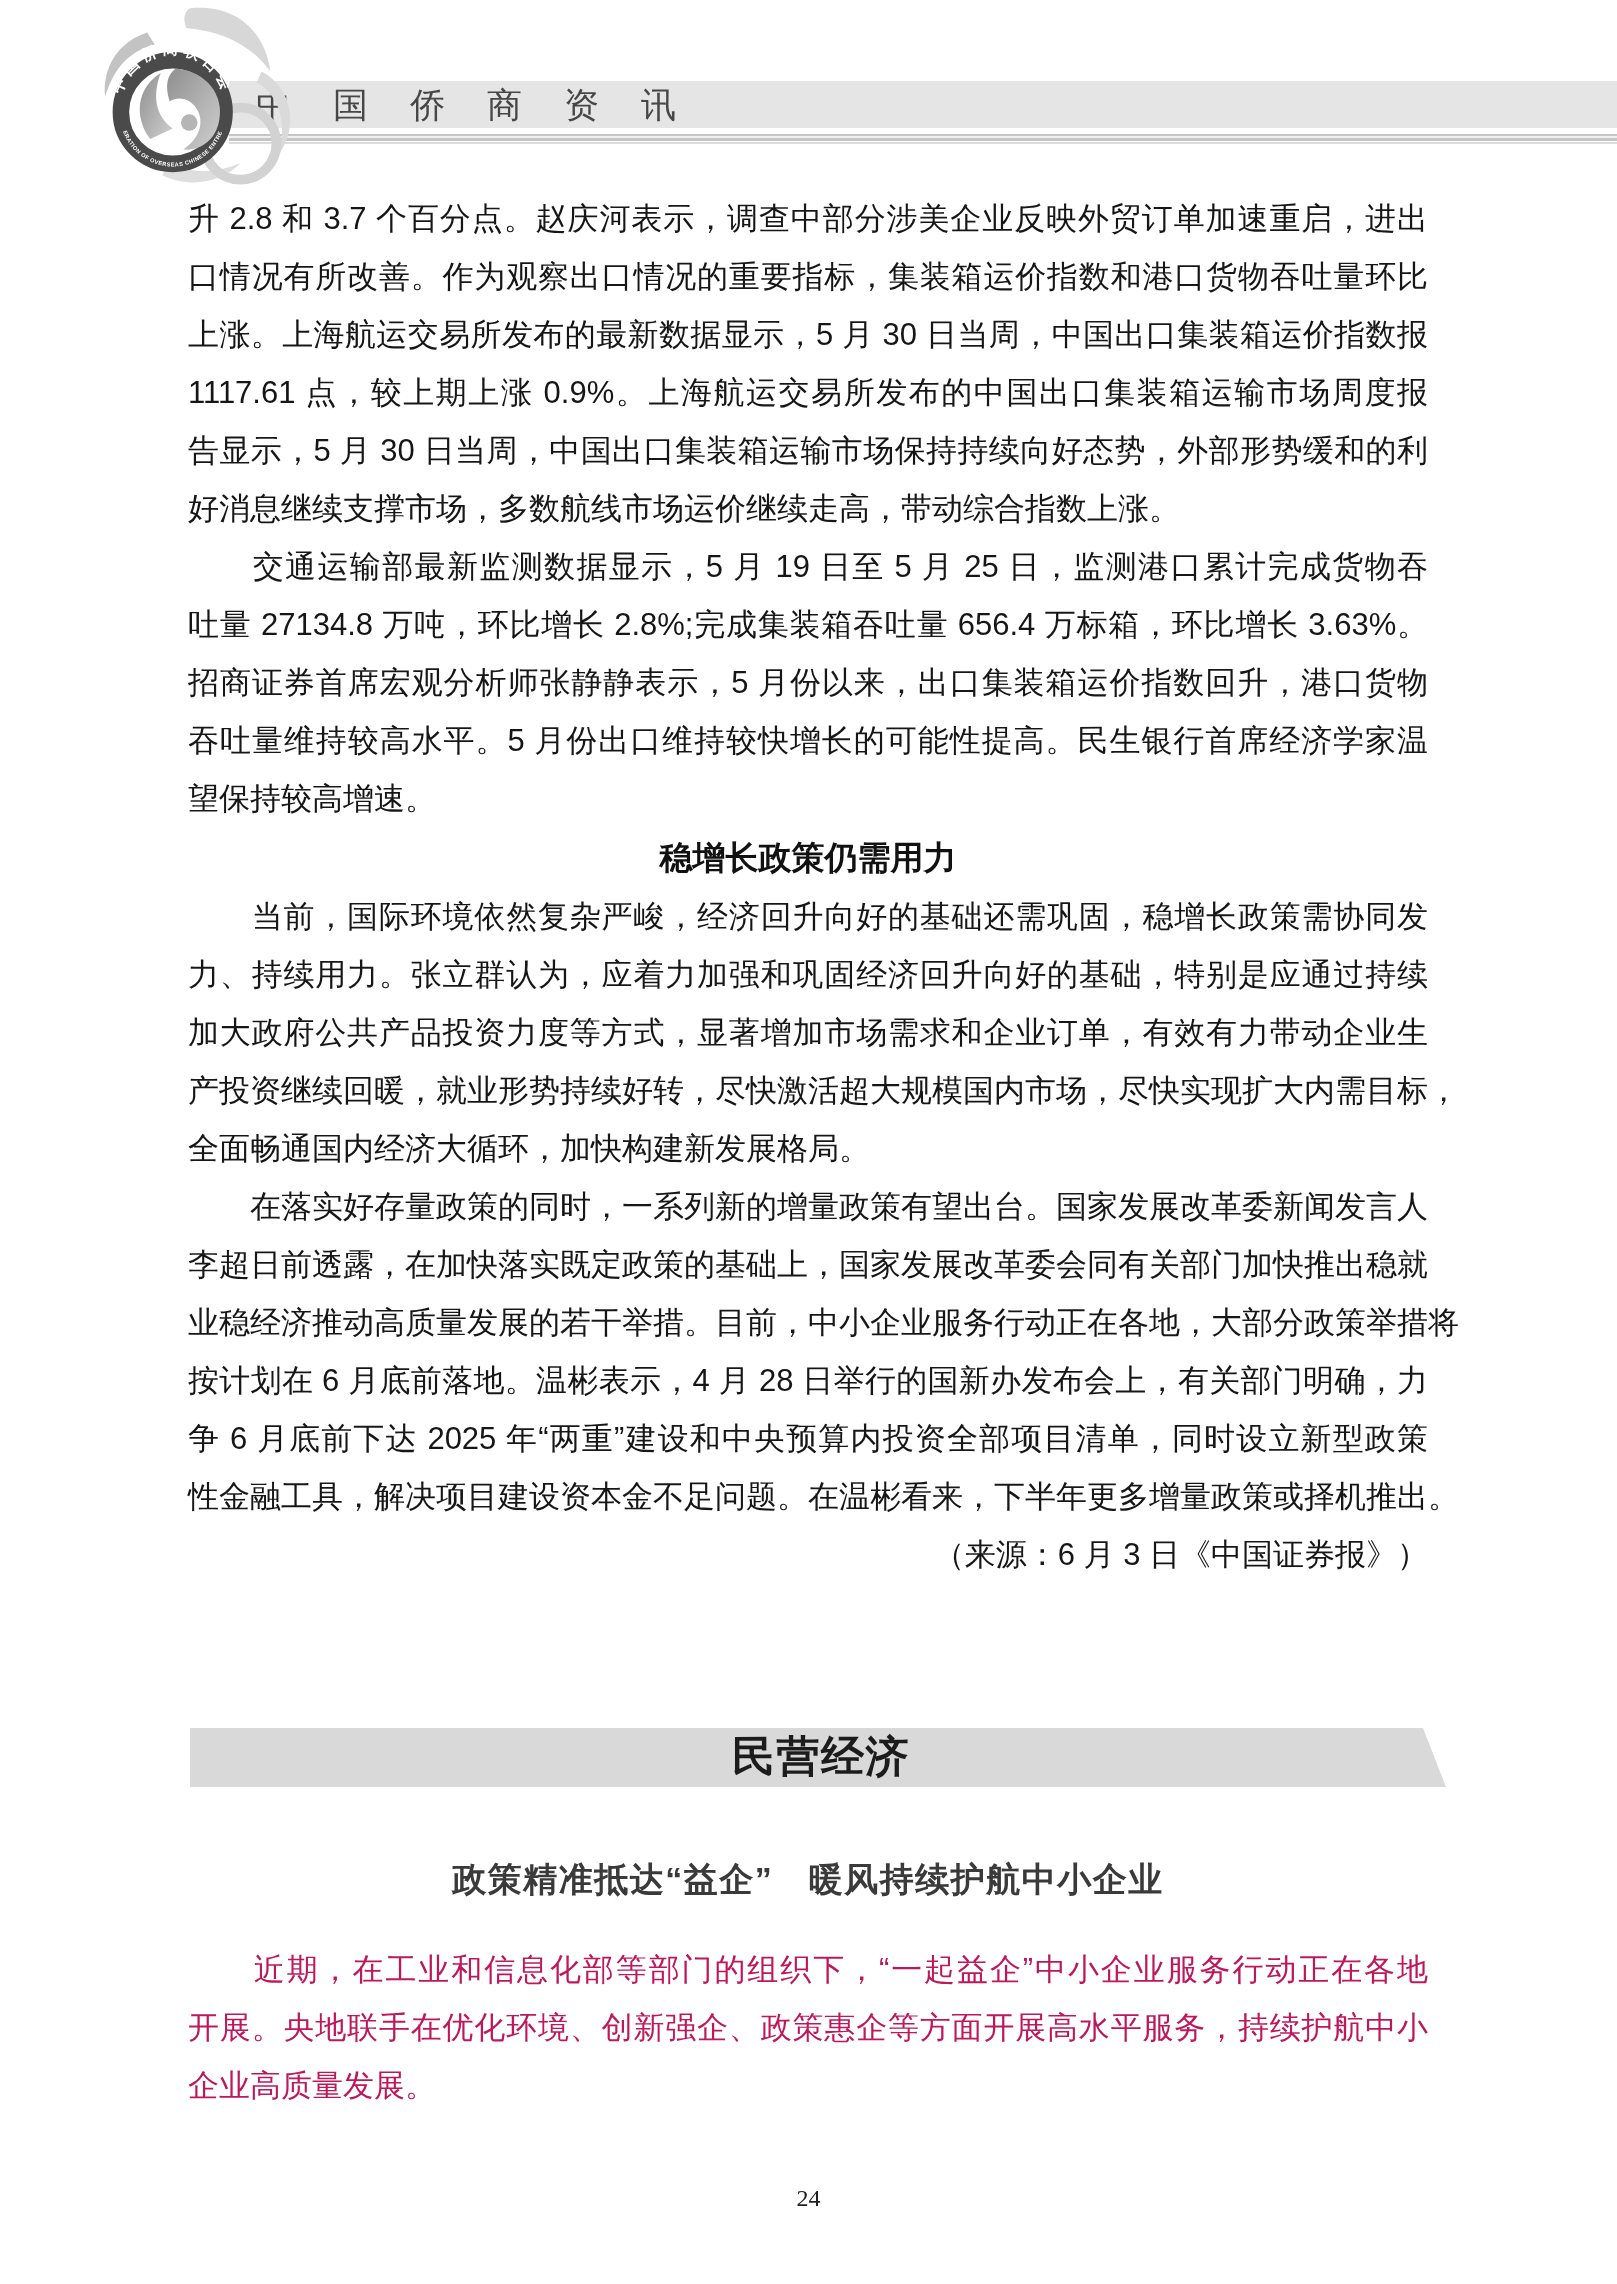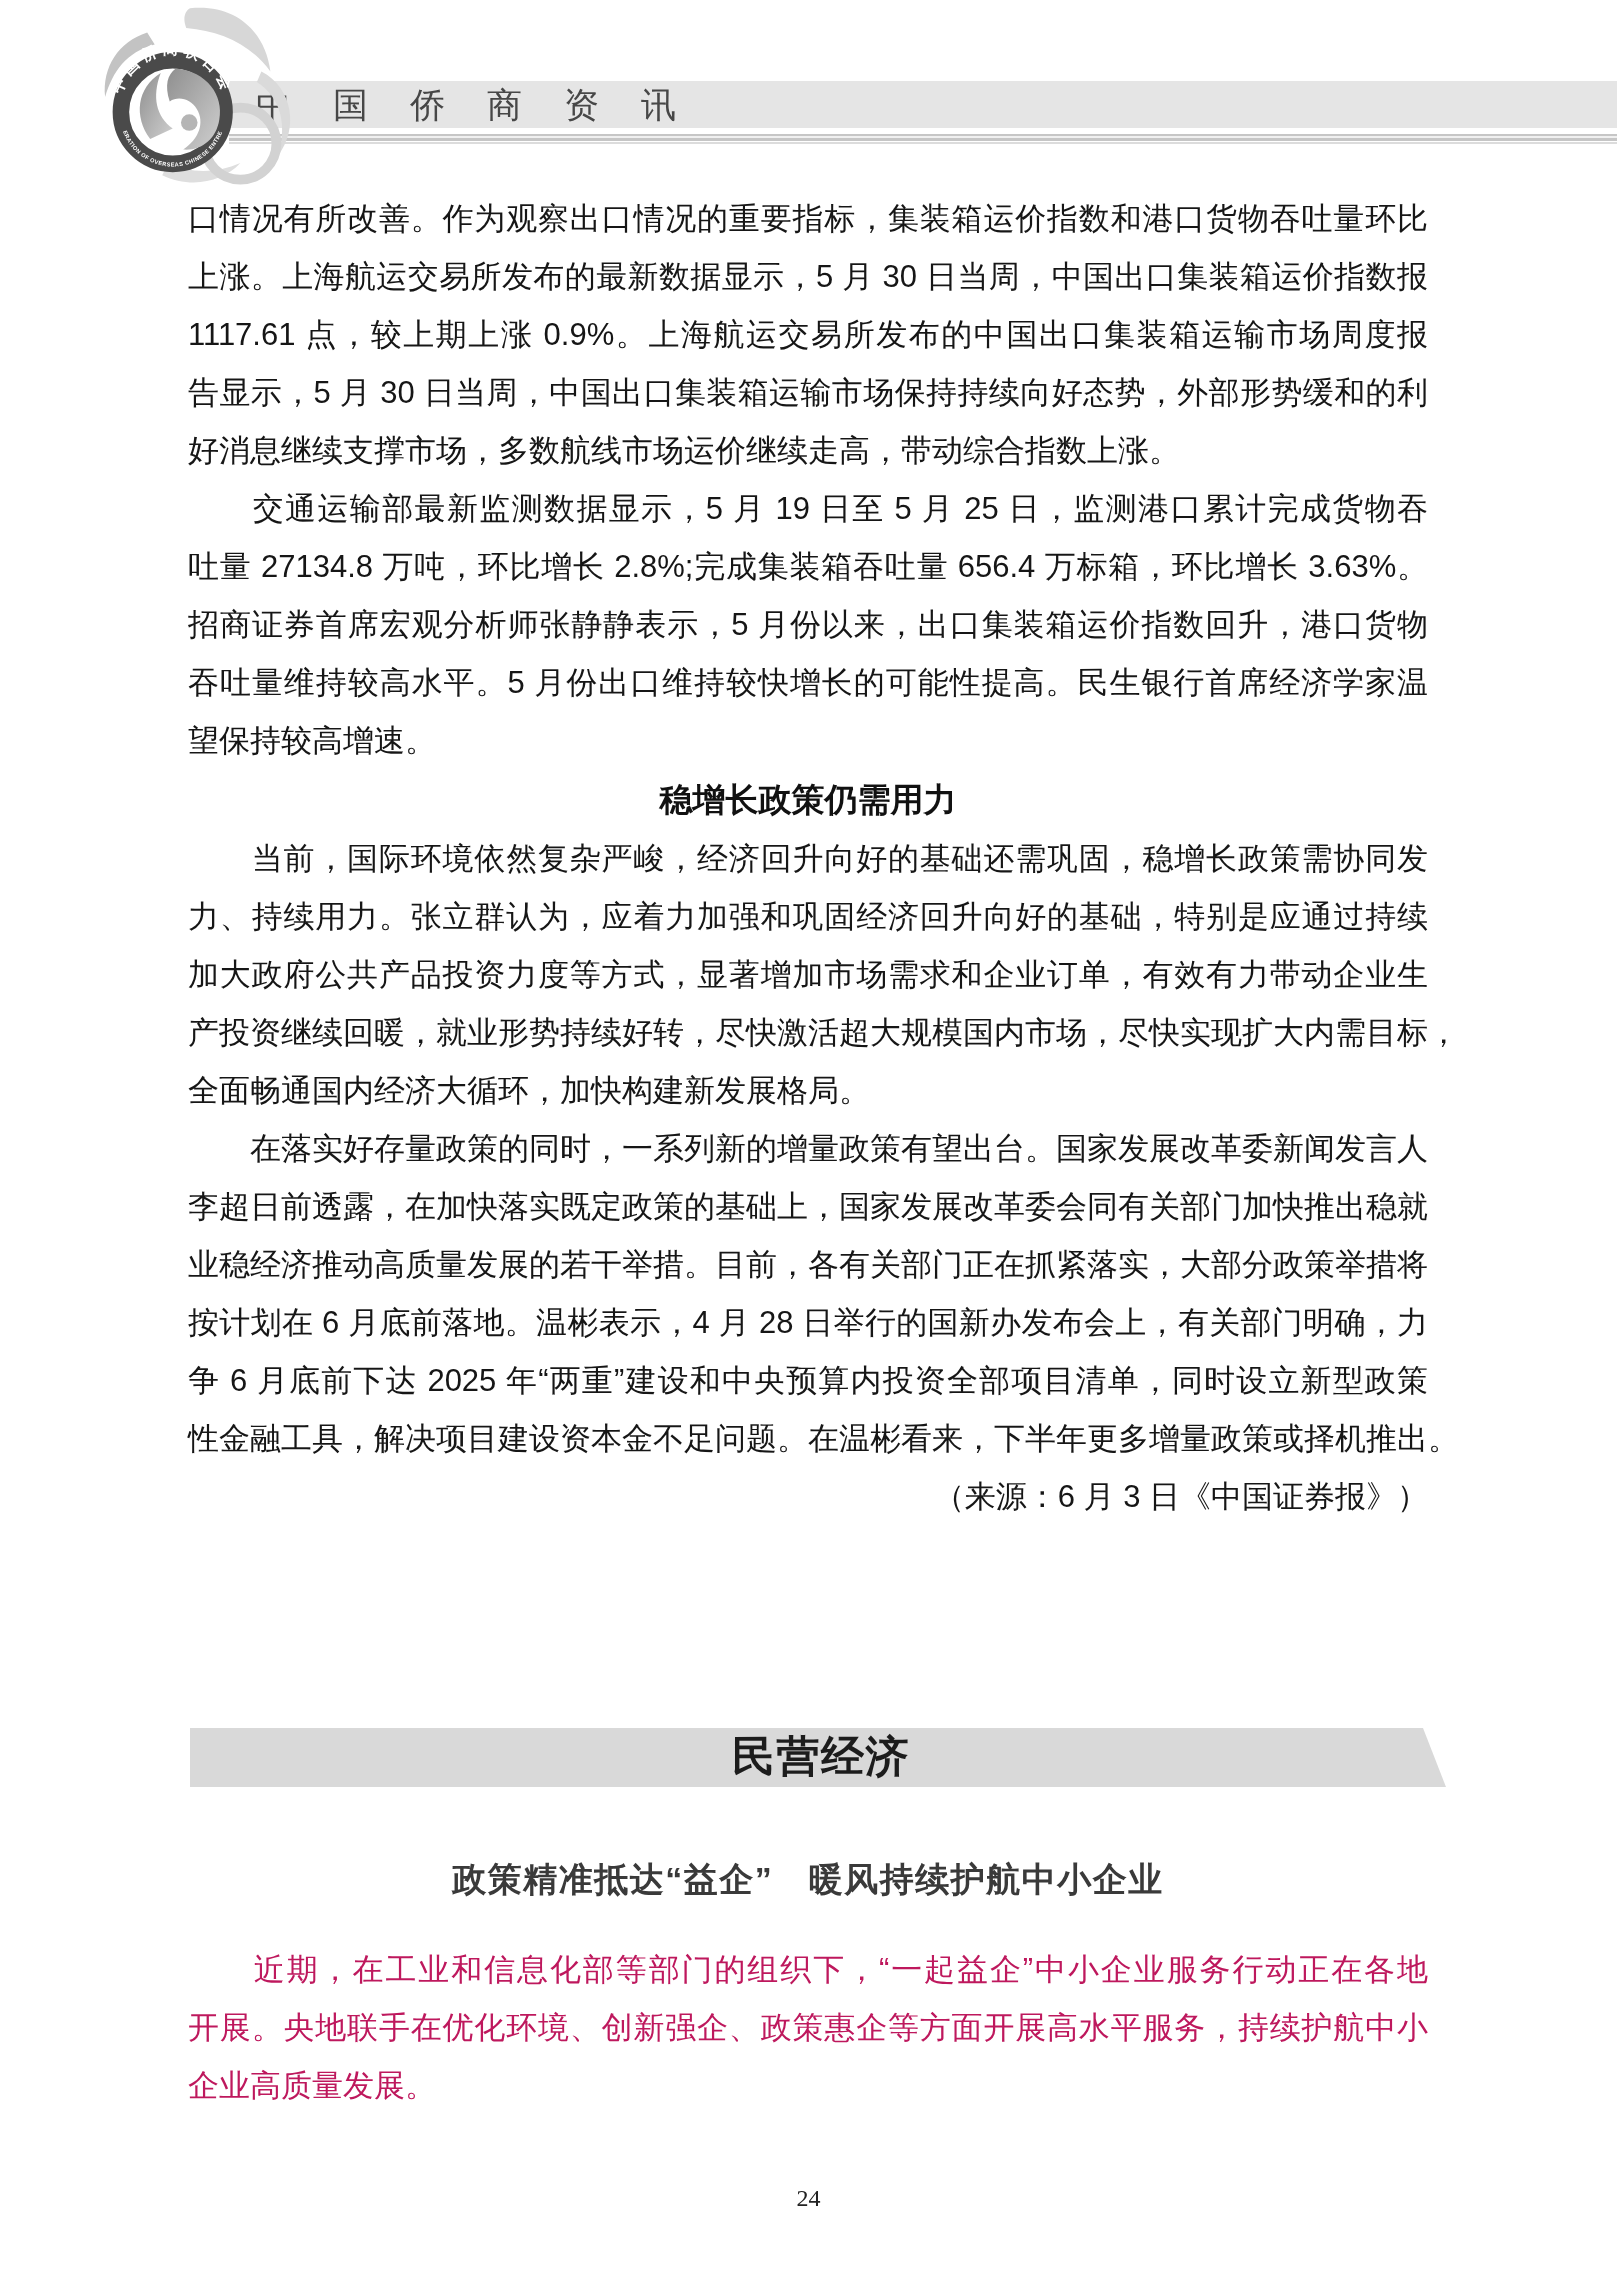--- a/index.html
+++ b/index.html
@@ -113,20 +113,21 @@
       <path d="M 186 88 C 228 92 250 124 244 156 C 240 182 220 198 196 196
                C 217 182 225 160 214 142 C 206 129 190 124 178 132
                C 171 110 175 96 186 88 Z" fill="url(#swooshGrad)"></path>
       <circle cx="204" cy="160" r="11" fill="#b5b5b5"></circle>
     </g>
   </svg>
 </div>
 
 <div class="bodytext">
   <div class="para">
+      <div class="tline">升 2.8 和 3.7 个百分点。赵庆河表示，调查中部分涉美企业反映外贸订单加速重启，进出</div>
       <div class="tline">口情况有所改善。作为观察出口情况的重要指标，集装箱运价指数和港口货物吞吐量环比</div>
       <div class="tline">上涨。上海航运交易所发布的最新数据显示，5 月 30 日当周，中国出口集装箱运价指数报</div>
       <div class="tline">1117.61 点，较上期上涨 0.9%。上海航运交易所发布的中国出口集装箱运输市场周度报</div>
       <div class="tline">告显示，5 月 30 日当周，中国出口集装箱运输市场保持持续向好态势，外部形势缓和的利</div>
       <div class="tline">好消息继续支撑市场，多数航线市场运价继续走高，带动综合指数上涨。</div>
     </div>
   <div class="para">
       <div class="tline">　　交通运输部最新监测数据显示，5 月 19 日至 5 月 25 日，监测港口累计完成货物吞</div>
       <div class="tline">吐量 27134.8 万吨，环比增长 2.8%;完成集装箱吞吐量 656.4 万标箱，环比增长 3.63%。</div>
       <div class="tline">招商证券首席宏观分析师张静静表示，5 月份以来，出口集装箱运价指数回升，港口货物</div>
@@ -137,21 +138,21 @@
   <div class="para">
       <div class="tline">　　当前，国际环境依然复杂严峻，经济回升向好的基础还需巩固，稳增长政策需协同发</div>
       <div class="tline">力、持续用力。张立群认为，应着力加强和巩固经济回升向好的基础，特别是应通过持续</div>
       <div class="tline">加大政府公共产品投资力度等方式，显著增加市场需求和企业订单，有效有力带动企业生</div>
       <div class="tline">产投资继续回暖，就业形势持续好转，尽快激活超大规模国内市场，尽快实现扩大内需目标，</div>
       <div class="tline">全面畅通国内经济大循环，加快构建新发展格局。</div>
     </div>
   <div class="para">
       <div class="tline">　　在落实好存量政策的同时，一系列新的增量政策有望出台。国家发展改革委新闻发言人</div>
       <div class="tline">李超日前透露，在加快落实既定政策的基础上，国家发展改革委会同有关部门加快推出稳就</div>
-      <div class="tline">业稳经济推动高质量发展的若干举措。目前，各有关部门正在抓紧落实，大部分政策举措将</div>
+      <div class="tline">业稳经济推动高质量发展的若干举措。目前，中小企业服务行动正在各地，大部分政策举措将</div>
       <div class="tline">按计划在 6 月底前落地。温彬表示，4 月 28 日举行的国新办发布会上，有关部门明确，力</div>
       <div class="tline">争 6 月底前下达 2025 年“两重”建设和中央预算内投资全部项目清单，同时设立新型政策</div>
       <div class="tline">性金融工具，解决项目建设资本金不足问题。在温彬看来，下半年更多增量政策或择机推出。</div>
     </div>
   <div class="source-line">（来源：6 月 3 日《中国证券报》）</div>
 </div>
 
 <div class="section-banner">
   <div class="label">民营经济</div>
 </div>

